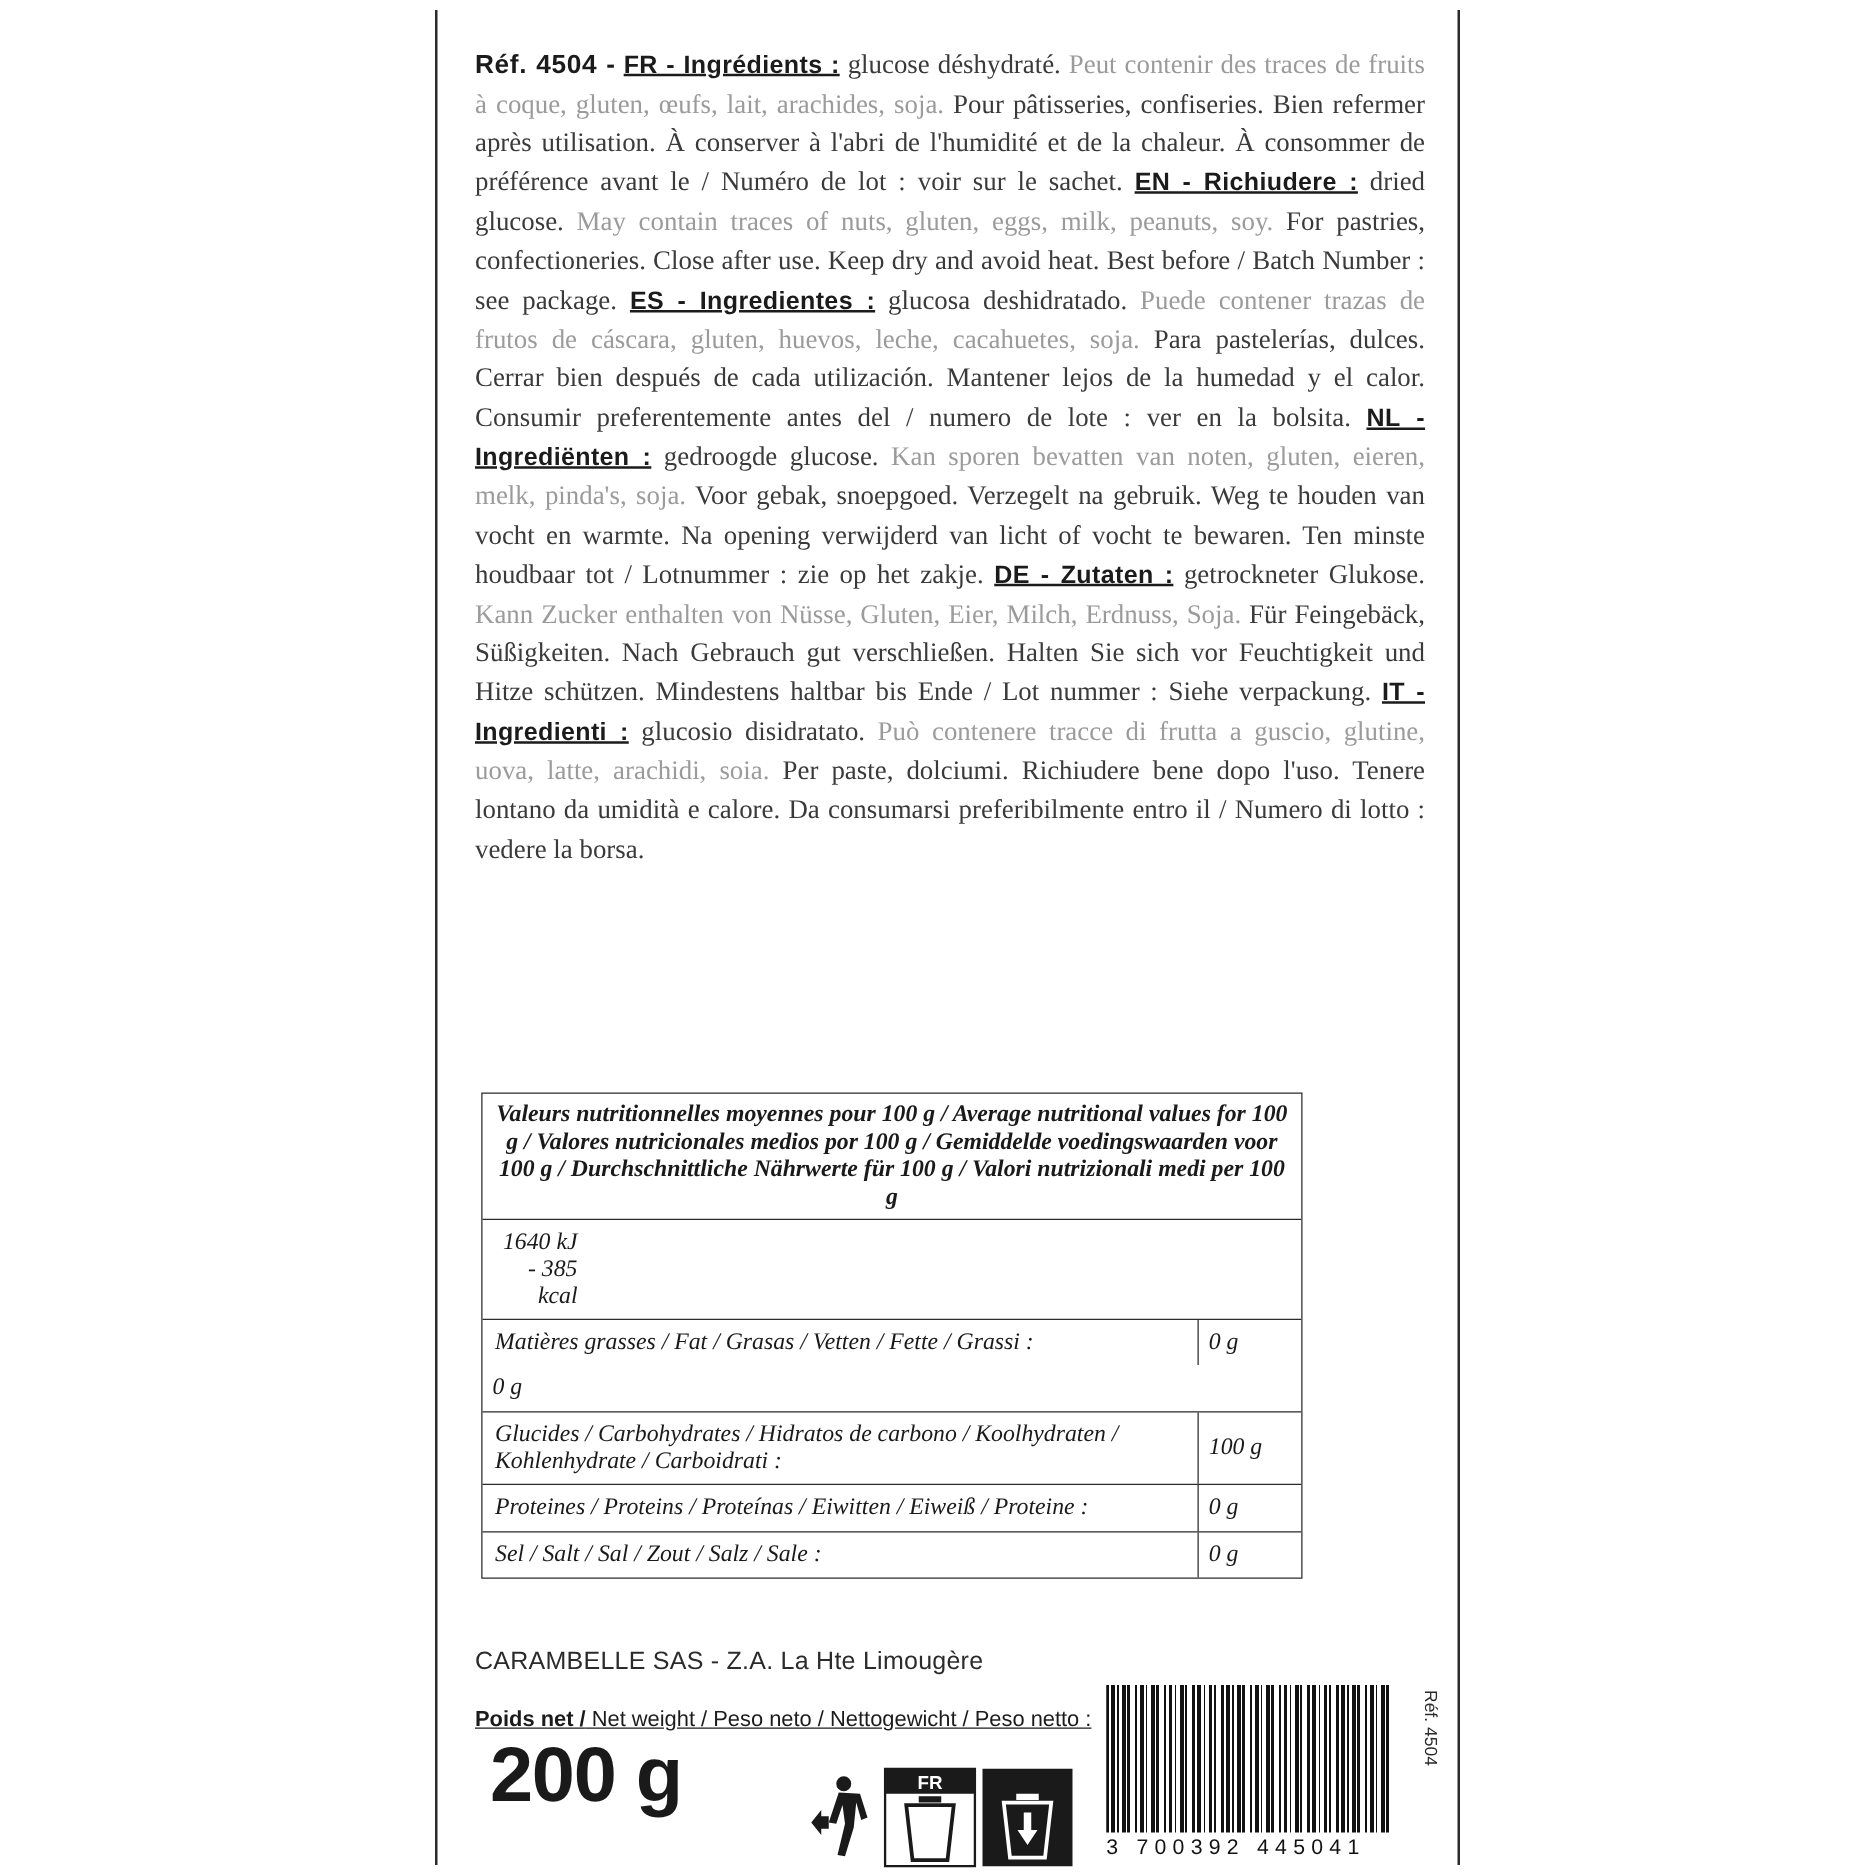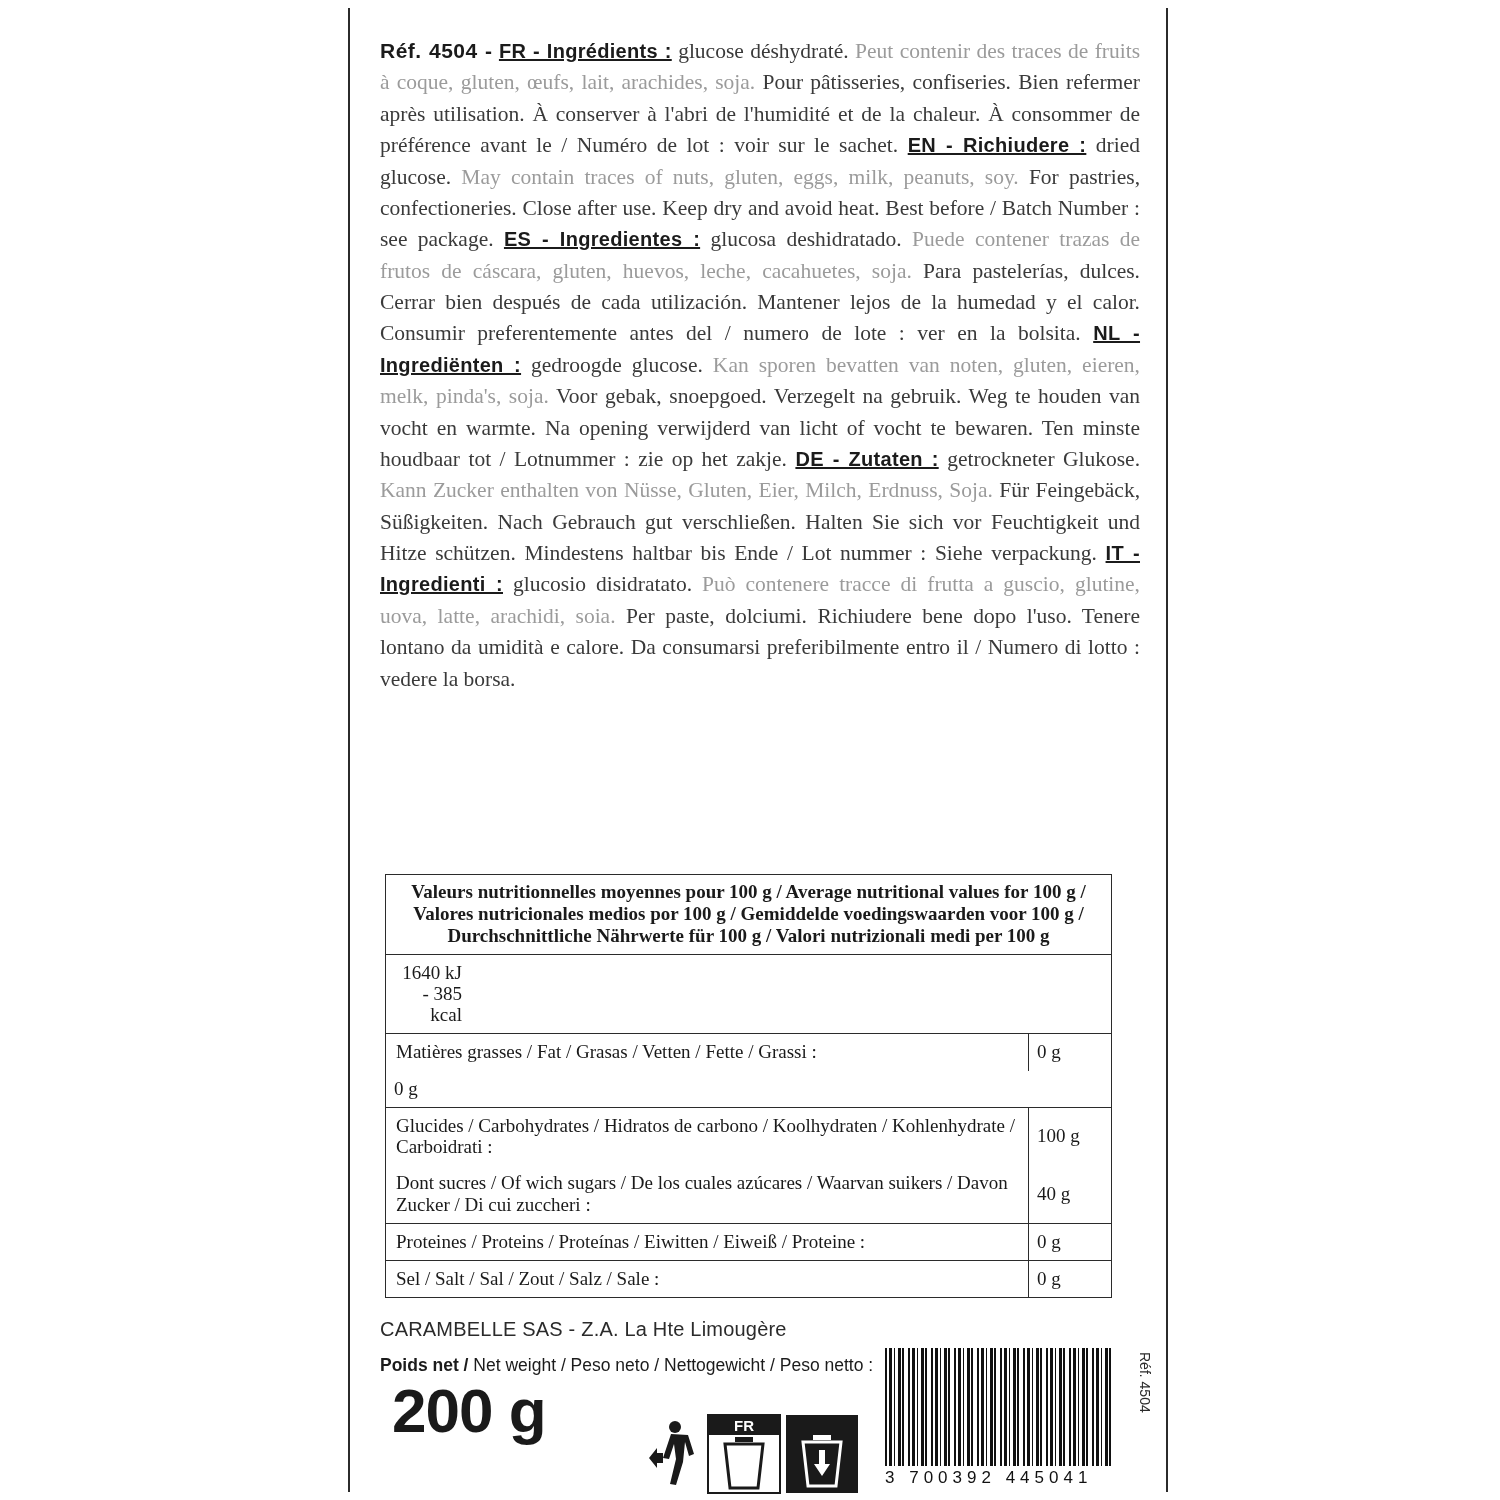--- a/index.html
+++ b/index.html
@@ -56,25 +56,26 @@
   }
   .ingredients .mid {
     color: #3a3a3a;
   }
 
   
   .nutrition {
     position: absolute;
     left: 35px;
     top: 866px;
-    width: 727px;
+    width: 657px;
     border: 1.5px solid #2b2b2b;
     box-sizing: border-box;
     font-size: 19px;
     line-height: 1.12;
+    font-style: italic;
   }
   .nutrition .row {
     display: flex;
     border-top: 1.5px solid #2b2b2b;
   }
   .nutrition .row.first {
     border-top: none;
   }
   .nutrition .hdr {
     text-align: center;
@@ -122,24 +123,25 @@
     width: 770px;
     font-family: "Liberation Sans", sans-serif;
   }
   .company {
     font-size: 20px;
     letter-spacing: 0.2px;
     color: #2b2b2b;
     white-space: nowrap;
   }
   .netwt {
-    margin-top: 14px;
+    margin-top: 24px;
     font-size: 17.5px;
     line-height: 1.22;
     color: #1b1b1b;
+    text-decoration: underline;
   }
   .netwt b { font-weight: bold; }
   .weight {
     margin-top: 4px;
     font-size: 62px;
     font-weight: bold;
     letter-spacing: -1px;
     line-height: 1;
     margin-left: 12px;
   }
@@ -243,24 +245,20 @@
       </div>
       <div class="inner-row">
         <div class="val">0 g</div>
       </div>
     </div>
 
     <div class="group">
       <div class="inner-row">
         <div class="lbl">Glucides / Carbohydrates / Hidratos de carbono / Koolhydraten / Kohlenhydrate / Carboidrati :</div>
         <div class="val">100 g</div>
-      </div>
-      <div class="inner-row">
-        <div class="lbl" style="border-top:0;">Dont sucres / Of wich sugars / De los cuales azúcares / Waarvan suikers / Davon Zucker / Di cui zuccheri :</div>
-        <div class="val">40 g</div>
       </div>
     </div>
 
     <div class="row">
       <div class="lbl">Proteines / Proteins / Proteínas / Eiwitten / Eiweiß / Proteine :</div>
       <div class="val">0 g</div>
     </div>
 
     <div class="row">
       <div class="lbl">Sel / Salt / Sal / Zout / Salz / Sale :</div>

